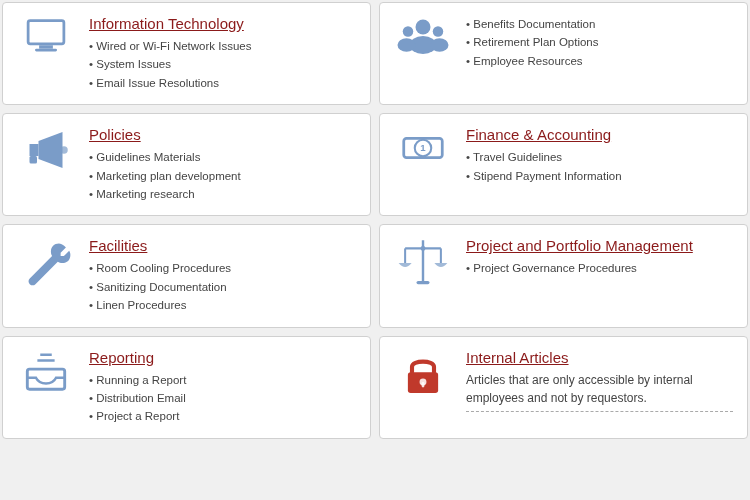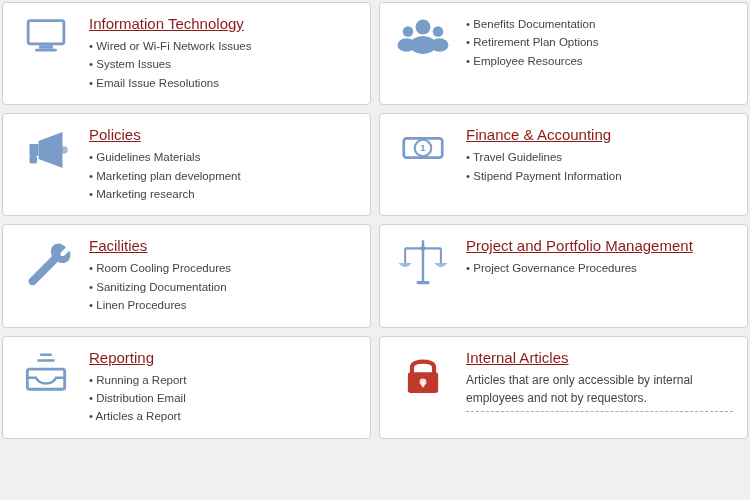--- a/index.html
+++ b/index.html
@@ -194,21 +194,21 @@
       <path d="M6 40 L18 40 Q22 48 32 48 Q42 48 46 40 L58 40" fill="none" stroke="#7a9cc8" stroke-width="3.5"></path>
       <line x1="20" y1="16" x2="44" y2="16" stroke="#7a9cc8" stroke-width="3.5"></line>
       <line x1="24" y1="8" x2="40" y2="8" stroke="#7a9cc8" stroke-width="3.5"></line>
     </svg>
     </div>
     <div class="card-content">
       <div class="card-title">Reporting</div>
       <ul class="card-items">
       <li>Running a Report</li>
           <li>Distribution Email</li>
-          <li>Articles a Report</li>
+          <li>Project a Report</li>
     </ul>
     </div>
   </div>
     <div class="card">
     <div class="card-icon icon-red">
       <svg viewBox="0 0 64 64" width="44" height="52">
       <rect x="10" y="28" width="44" height="30" rx="4" fill="#c0392b"></rect>
       <path d="M16 28 L16 20 C16 10 48 10 48 20 L48 28" fill="none" stroke="#c0392b" stroke-width="6" stroke-linecap="round"></path>
       <circle cx="32" cy="42" r="5" fill="#fff" opacity="0.85"></circle>
       <rect x="30" y="42" width="4" height="8" rx="2" fill="#fff" opacity="0.85"></rect>

